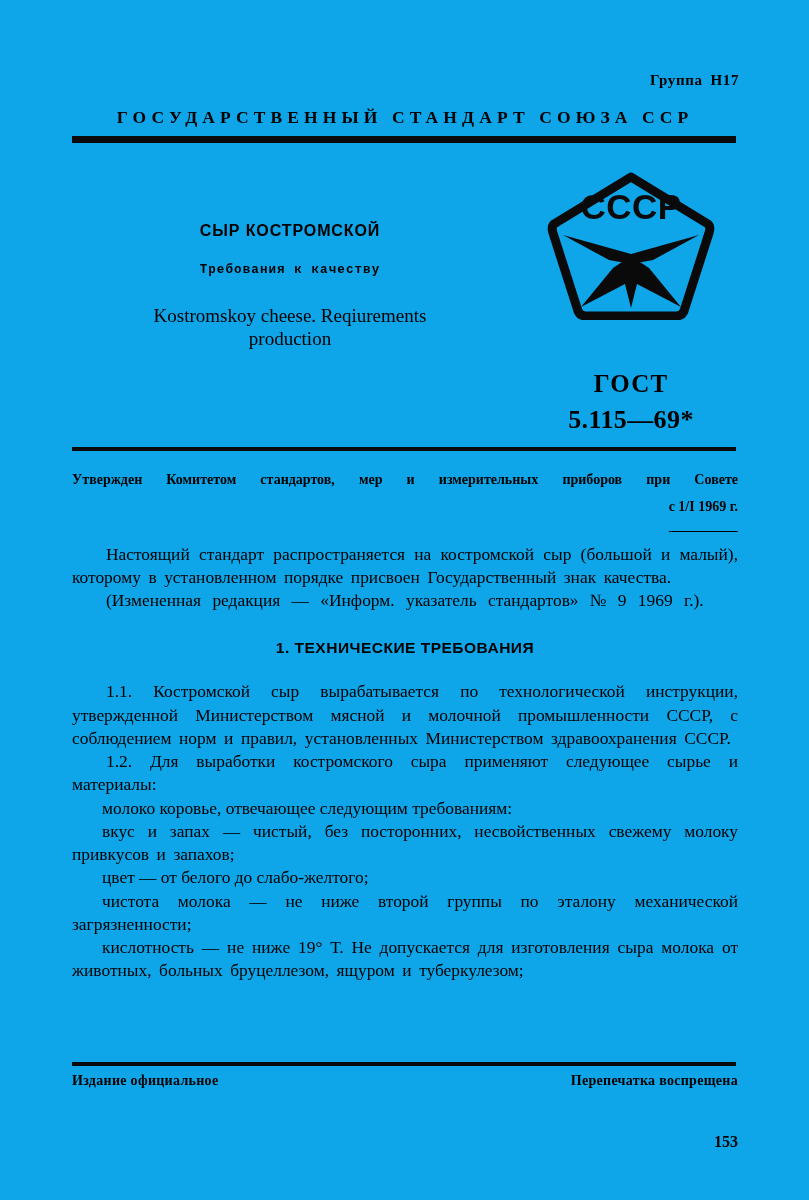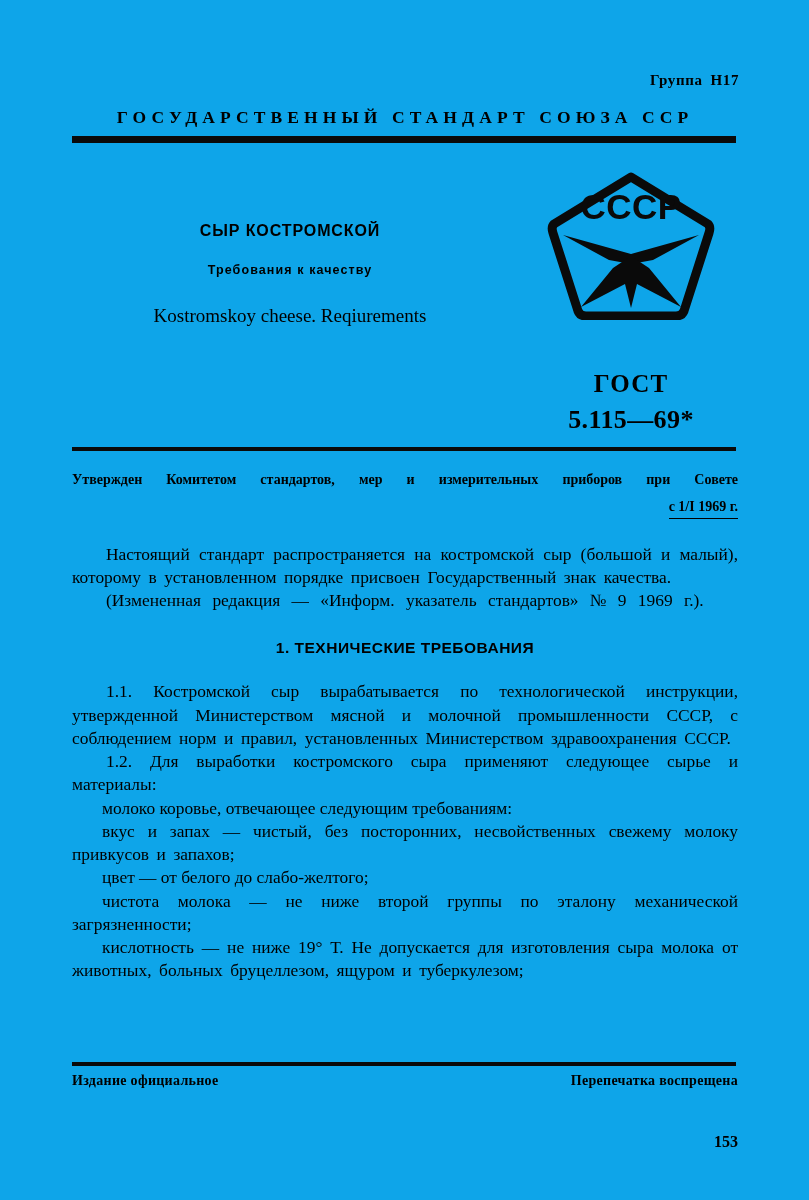--- a/index.html
+++ b/index.html
@@ -75,21 +75,21 @@
   }
   .doc-title {
     font-family: "Liberation Sans", sans-serif;
     font-weight: bold;
     font-size: 16px;
     letter-spacing: 0.9px;
     margin: 0 0 22px 0;
     white-space: nowrap;
   }
   .doc-subtitle {
-    font-family: Liberation Sans, sans-serif;
+    font-family: Liberation Mono, monospace;
     font-weight: bold;
     font-size: 12.5px;
     line-height: 1.28;
     letter-spacing: 0.35px;
     margin: 0 0 26px 0;
   }
   .doc-subtitle .sub-l1 { letter-spacing: 1.1px; }
   .doc-title-en {
     font-family: "Liberation Serif", serif;
     font-size: 19px;
@@ -144,21 +144,21 @@
     text-align: justify;
     text-align-last: justify;
   }
   .approval .ap-l2 { text-align: left; }
   .approval .ap-date {
     text-align: right;
     margin-top: 7px;
   }
   .approval .ap-date span {
     border-bottom: 1.6px solid #000;
-    padding-bottom: 4px;
+    padding-bottom: 17px;
   }
 
   
   .body-text {
     position: absolute;
     top: 543px;
     left: 72px;
     width: 666px;
     font-family: "Liberation Serif", serif;
     font-size: 17.4px;
@@ -222,20 +222,21 @@
   <div class="main-header">ГОСУДАРСТВЕННЫЙ СТАНДАРТ СОЮЗА ССР</div>
   <div class="rule-thick rule-1"></div>
 
   <div class="title-block">
     <div class="doc-title">СЫР КОСТРОМСКОЙ</div>
     <div class="doc-subtitle">
       <div class="sub-l1">Требования к качеству</div>
     </div>
     <div class="doc-title-en">
       <div>Kostromskoy cheese. Reqiurements</div>
+      <div>production</div>
     </div>
   </div>
 
   <div class="emblem">
     <svg viewBox="0 0 172 148" width="172" height="148" aria-hidden="true">
 
       <path d="M86 5 L163 52 Q166 55 164 61 L139 139 Q137 144 131 144 L41 144 Q35 144 33 139 L8 61 Q6 55 9 52 Z" fill="none" stroke="#0a0a0a" stroke-width="9" stroke-linejoin="round"></path>
 
       <text x="86" y="47" text-anchor="middle" font-family="Liberation Sans, sans-serif" font-weight="bold" font-size="35" letter-spacing="0.5" fill="#0a0a0a">СССР</text>
 

